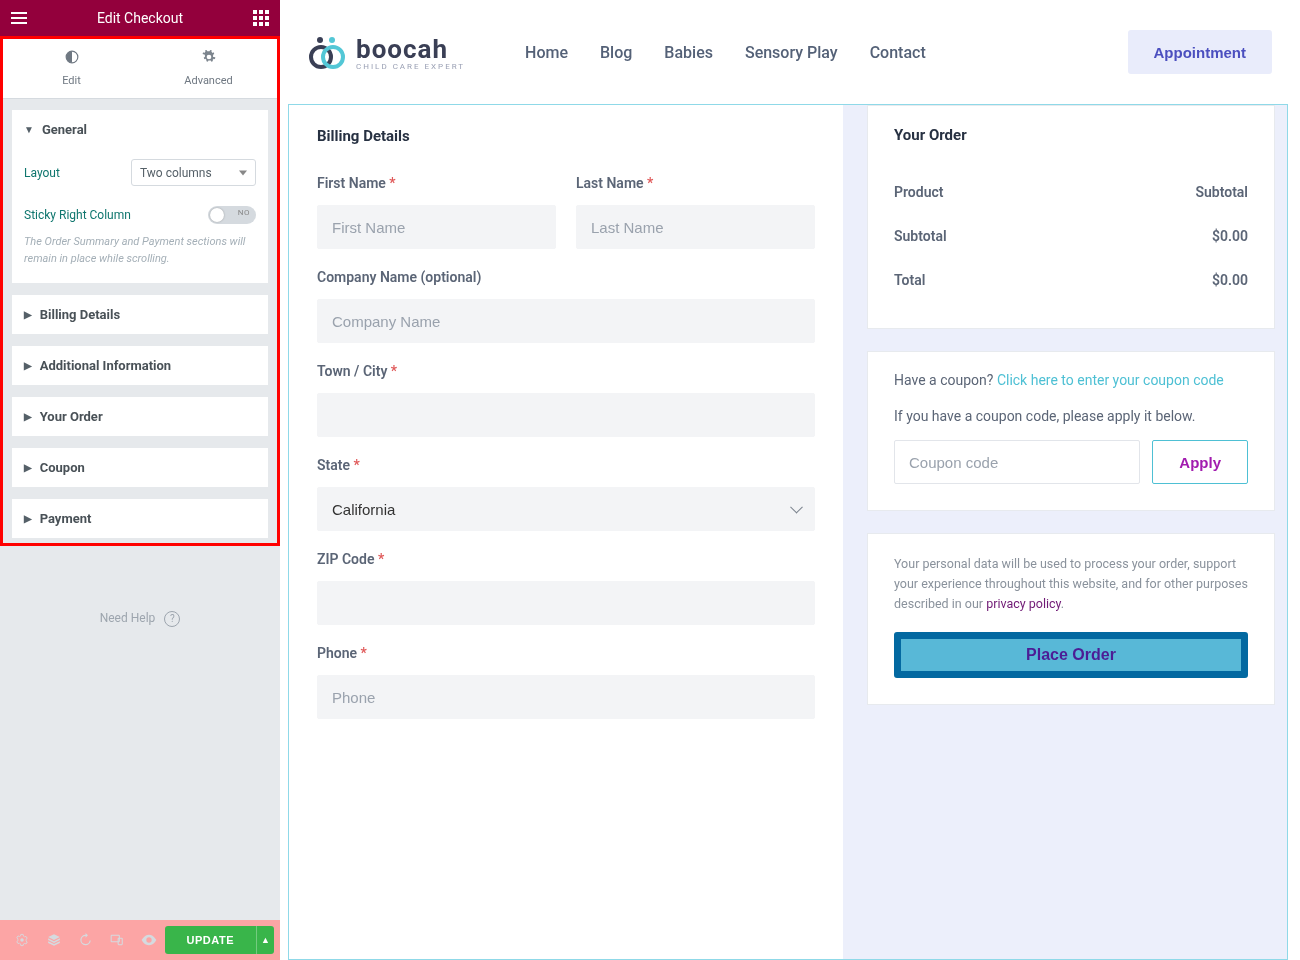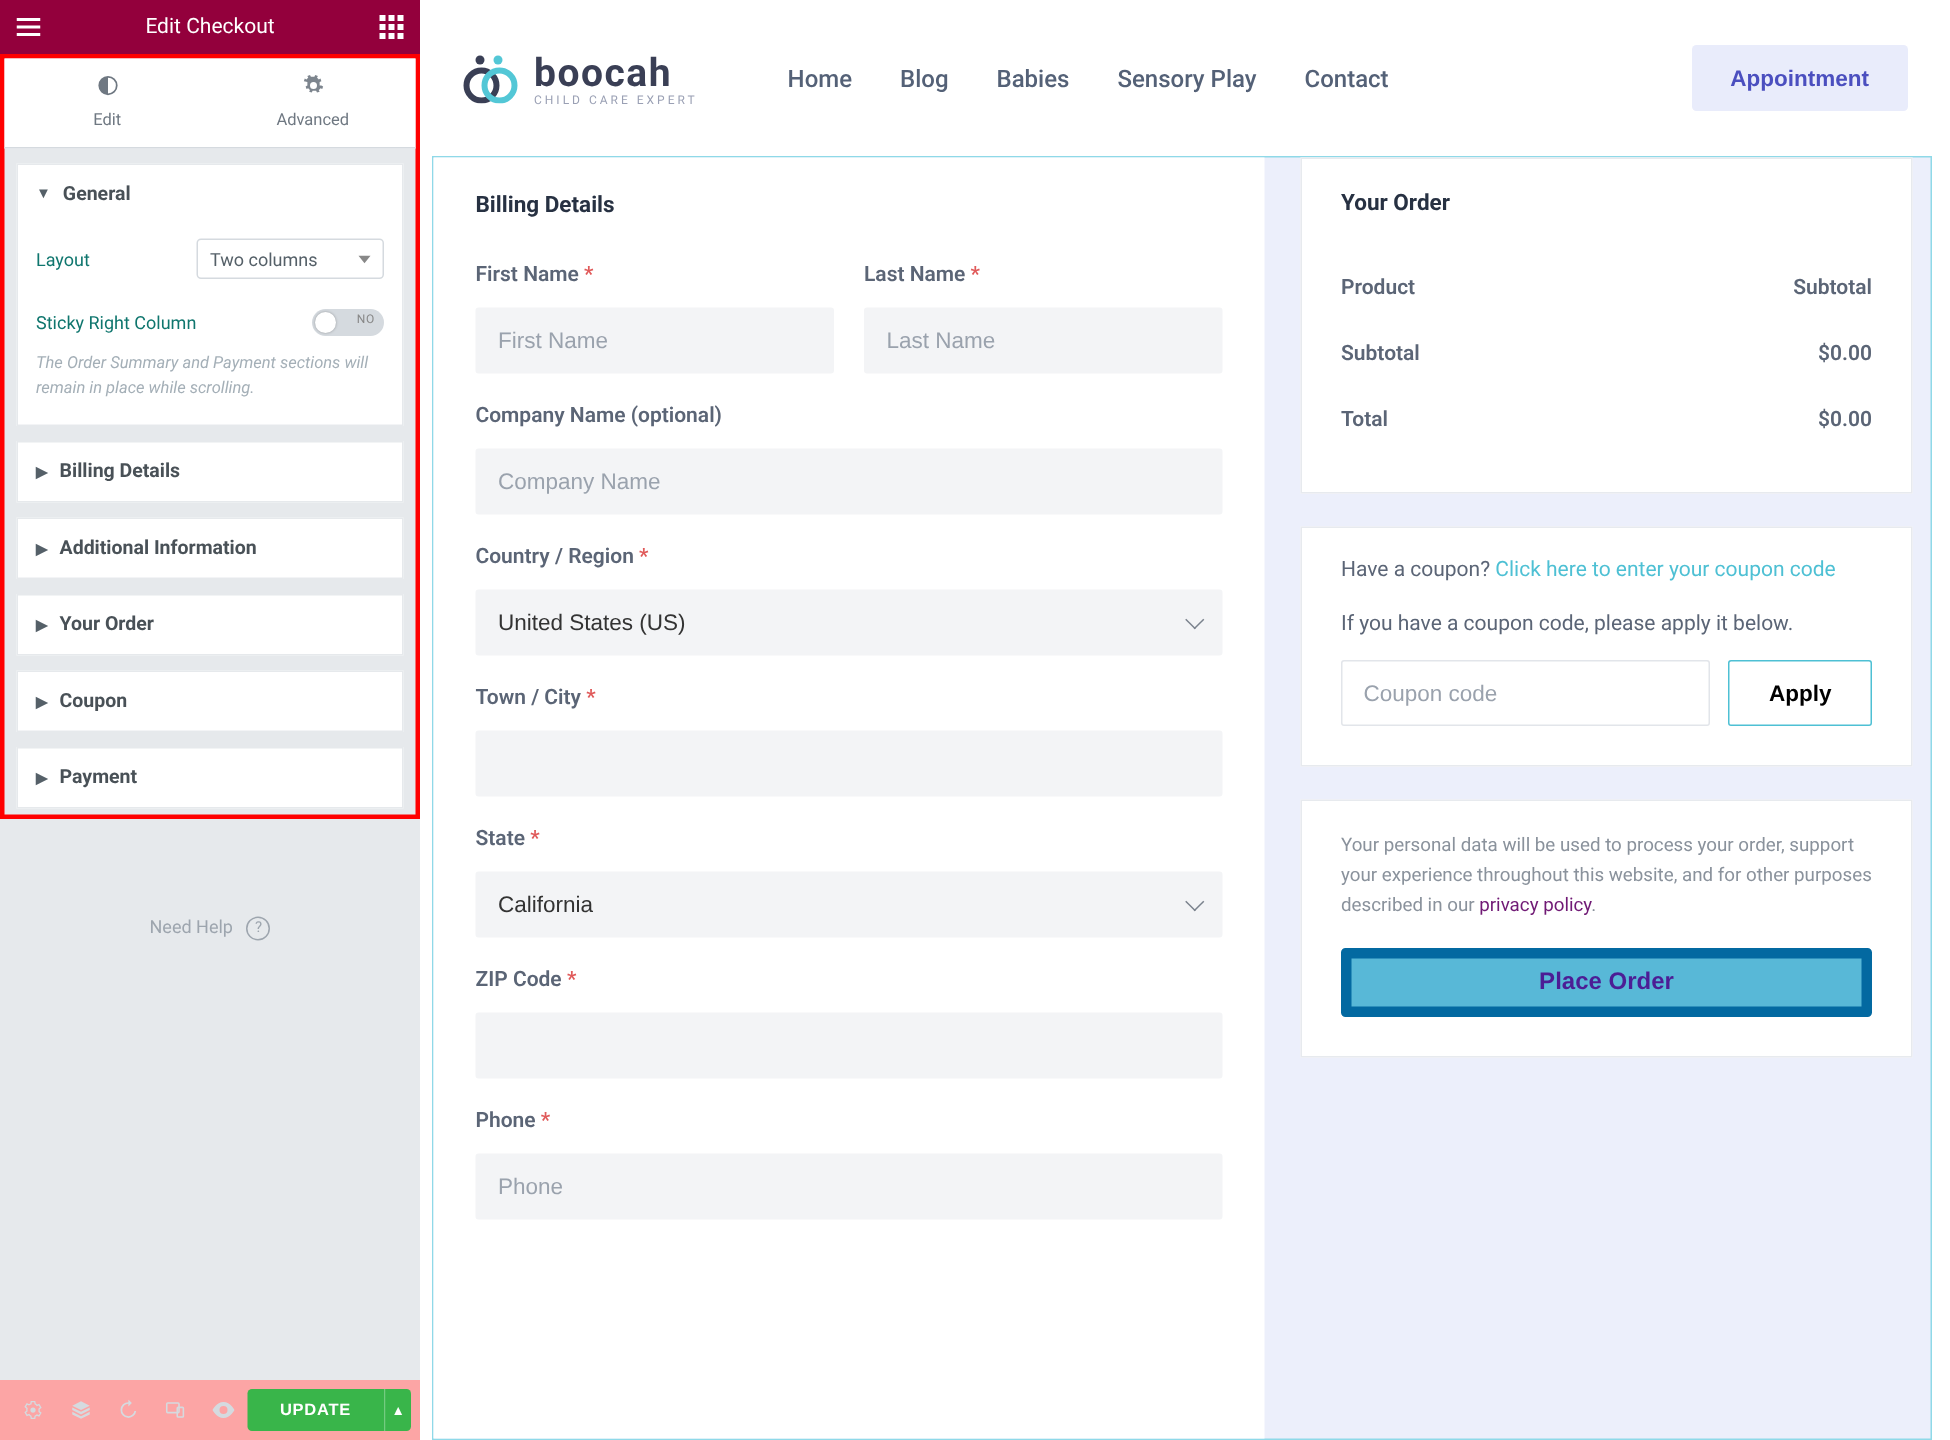--- a/index.html
+++ b/index.html
@@ -79,21 +79,21 @@
 .order-col { width:420px; display:flex; flex-direction:column; gap:22px; padding:0 12px 0 0; }
 .order-box, .coupon-box, .payment-box { background:#fff; border:1px solid #e7eaee; padding:20px 26px 26px; }
 .order-box h3 { font-size:15px; color:#273142; margin-bottom:26px; }
 .order-table { width:100%; }
 .order-table .orow { display:flex; justify-content:space-between; padding:14px 0; font-size:14px; color:#5b6576; font-weight:600; }
 .coupon-box .q { font-size:14px; color:#5b6576; margin-bottom:20px; }
 .coupon-box .q a { color:#4ec0d4; text-decoration:none; cursor:pointer; }
 .coupon-box .hint { font-size:14px; color:#5b6576; margin-bottom:16px; }
 .coupon-row { display:flex; gap:12px; }
 .coupon-row .inp { background:#fff; border:1px solid #e2e5ea; }
-.apply-btn { height:44px; padding:0 26px; background:#fff; border:1px solid #4ec0d4; color:#000000; font-weight:600; font-size:15px; border-radius:2px; cursor:pointer; }
+.apply-btn { height:44px; padding:0 26px; background:#fff; border:1px solid #4ec0d4; color:#a21caf; font-weight:600; font-size:15px; border-radius:2px; cursor:pointer; }
 .payment-box .pp { font-size:12.5px; color:#8a929c; line-height:1.6; margin-bottom:18px; }
 .payment-box .pp a { color:#701a75; text-decoration:none; cursor:pointer; }
 .place-btn { width:100%; height:46px; background:#58b8d7; border:7px solid #0369a1; color:#4c1d95; font-size:16px; font-weight:600; border-radius:3px; cursor:pointer; }
 </style>
 </head>
 <body>
 
 <div class="app">
 
   <div class="sidebar">
@@ -279,26 +279,20 @@
             <div class="field">
               <label><span>Last Name</span> <span class="req">*</span></label>
               <input class="inp" placeholder="Last Name" style="">
             </div>
           </div>
           <div class="field">
             <label>Company Name (optional)</label>
             <input class="inp" placeholder="Company Name" style="">
           </div>
           <div class="field">
-            <label><span>Country / Region</span> <span class="req">*</span></label>
-            <div class="sel-wrap">
-              <input class="inp sel" readonly="" value="United States (US)" style="">
-            </div>
-          </div>
-          <div class="field">
             <label><span>Town / City</span> <span class="req">*</span></label>
             <input class="inp" style="">
           </div>
           <div class="field">
             <label><span>State</span> <span class="req">*</span></label>
             <div class="sel-wrap">
               <input class="inp sel" readonly="" value="California" style="">
             </div>
           </div>
           <div class="field">

